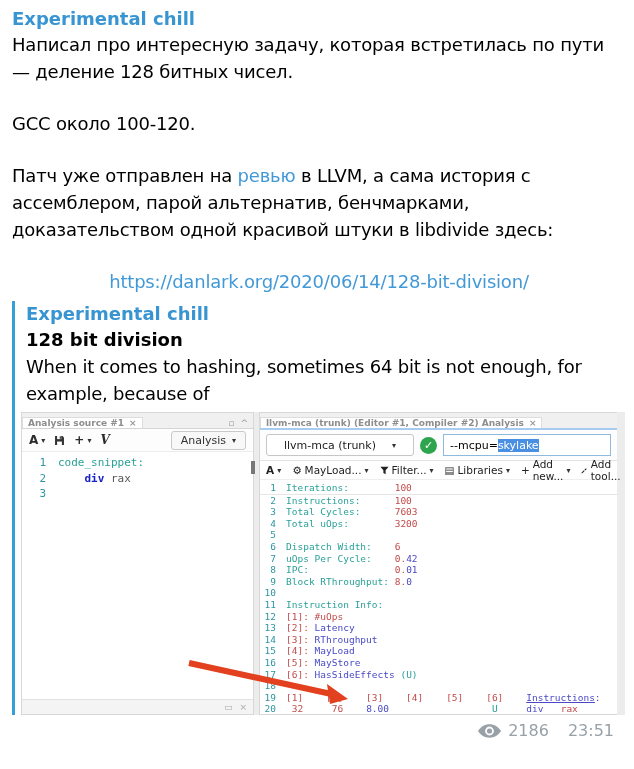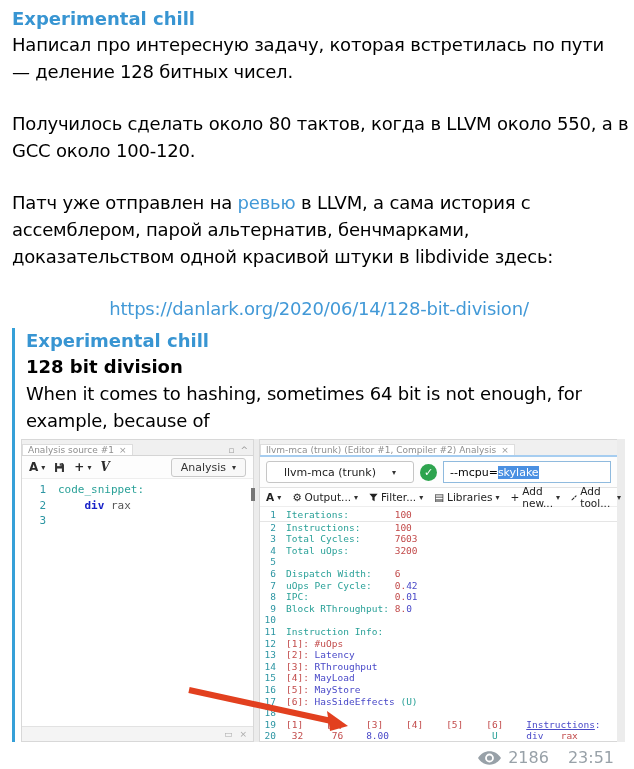--- a/index.html
+++ b/index.html
@@ -20,21 +20,21 @@
 
   
   .shot{position:relative;width:604px;height:303px;margin-top:5px;background:#ececec;overflow:hidden;}
   .pane{position:absolute;top:0;height:303px;background:#fff;border:1px solid #d8d8d8;box-sizing:border-box;}
   .pane-l{left:0;width:233px;}
   .pane-r{left:238px;right:8px;border-right:none;}
   .tabbar{height:15px;background:#f0f0f0;border-bottom:1px solid #d5d5d5;display:flex;align-items:flex-end;
           font-size:9px;color:#8e8e8e;overflow:hidden;}
   .tabbar-r{border-bottom:2px solid #a6cdf0;}
   .tab{background:#fff;padding:0 5px;border:1px solid #ddd;border-bottom:none;white-space:nowrap;
-       display:flex;gap:5px;align-items:center;}
+       display:flex;gap:5px;align-items:center;font-weight:bold;}
   .winctl{margin-left:auto;display:flex;gap:6px;padding:0 5px;color:#9a9a9a;font-size:9px;}
   .tclose{color:#9a9a9a;}
   .etoolbar{height:22px;display:flex;align-items:center;gap:9px;padding:0 7px;border-bottom:1px solid #eee;
             font-size:12px;font-weight:bold;color:#2b2b2b;background:#fdfdfd;}
   .caret{font-size:8px;color:#333;}
   .btn{border:1px solid #c9c9c9;border-radius:3px;background:#f8f8f8;font-size:11px;font-weight:normal;
        padding:2px 9px;display:flex;align-items:center;gap:6px;color:#333;}
   .btn-analysis{margin-left:auto;}
   .tool{display:flex;align-items:center;gap:3px;}
   .divider-handle{position:absolute;left:230px;top:49px;width:4px;height:13px;background:#777;z-index:4;}
@@ -82,21 +82,20 @@
 <div class="page">
   <div class="msg">
 
     <a class="author">Experimental chill</a>
 
     <div class="para">
         <div class="rline"><span>Написал про интересную задачу, которая встретилась по пути</span></div>
         <div class="rline"><span>— деление 128 битных чисел.</span></div>
       </div>
     <div class="para">
-        <div class="rline"><span>Получилось сделать около 80 тактов, когда в LLVM около 550, а в</span></div>
         <div class="rline"><span>GCC около 100-120.</span></div>
       </div>
     <div class="para">
         <div class="rline"><span>Патч уже отправлен на </span><span class="c-lnk">ревью</span><span> в LLVM, а сама история с</span></div>
         <div class="rline"><span>ассемблером, парой альтернатив, бенчмарками,</span></div>
         <div class="rline"><span>доказательством одной красивой штуки в libdivide здесь:</span></div>
       </div>
 
     <div class="url-line">
       <a class="url">https://danlark.org/2020/06/14/128-bit-division/</a>
@@ -187,21 +186,21 @@
             <span class="okcheck">✓</span>
             <span class="argbox"><span>--mcpu=</span><span class="sel">skylake</span></span>
           </div>
           <div class="toolbar2">
             <span class="tool" style="font-weight:bold;">
               <span>A</span>
               <span class="caret">▾</span>
             </span>
             <span class="tool">
               <span>⚙</span>
-              <span>Output...</span>
+              <span>MayLoad...</span>
               <span class="caret">▾</span>
             </span>
             <span class="tool">
               <svg width="9" height="9" viewBox="0 0 12 12">
                   <path d="M0.5 1h11L7.5 5.8V11l-3-1.6V5.8z" fill="#222"></path>
                 </svg>
               <span>Filter...</span>
               <span class="caret">▾</span>
             </span>
             <span class="tool">

